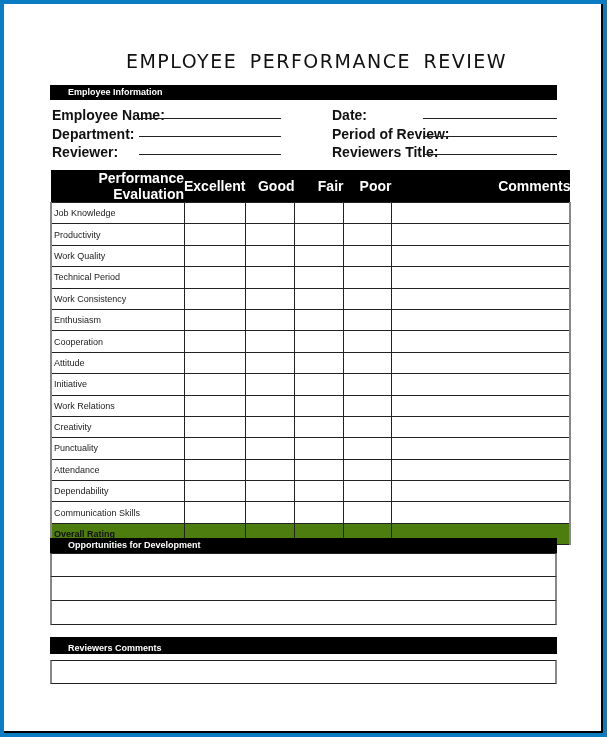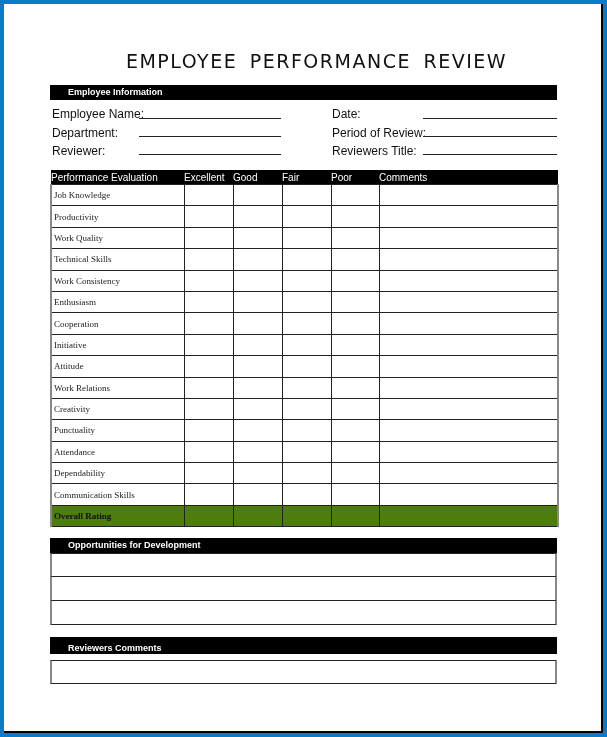--- a/index.html
+++ b/index.html
@@ -26,40 +26,40 @@
     font-weight: normal;
     margin-left: 28px;
   }
   .bar {
     position: absolute;
     background: #000; color: #fff;
     font-size: 9px; font-weight: bold;
     box-sizing: border-box; padding-left: 18px;
   }
   .info-label {
-    position: absolute; font-size: 12px; font-weight: normal; color: #111;
+    position: absolute; font-size: 14px; font-weight: bold; color: #111;
   }
   .info-line {
     position: absolute; height: 0; border-bottom: 1px solid #222;
   }
   table.eval {
     position: absolute; left: 46px; top: 166px;
     border-collapse: collapse;
     table-layout: fixed;
   }
   table.eval th {
-    background: #000; color: #fff; font-size: 10px; font-weight: normal;
-    height: 14px; padding: 0; text-align: left;
+    background: #000; color: #fff; font-size: 14px; font-weight: bold;
+    height: 14px; padding: 0; text-align: right;
   }
   table.eval td {
     border: 1px solid #222;
     height: 20.4px; padding: 0 2px;
     font-size: 9px; color: #222;
   }
-  table.eval td.first { border-left: 2px solid #888; font-family: Liberation Serif, serif; }
+  table.eval td.first { border-left: 2px solid #888; }
   table.eval td.last { border-right: 2px solid #888; }
   table.eval tr.overall td { background: #4d7c0f; font-weight: bold; color: #111; }
   .box-row {
     position: absolute; box-sizing: border-box;
     border: 1px solid #222; border-left: 2px solid #888; border-right: 2px solid #888;
     background: #fff;
   }
 </style>
 </head>
 <body>
@@ -121,21 +121,21 @@
         </tr>
         <tr>
           <td class="first">Work Quality</td>
           <td></td>
           <td></td>
           <td></td>
           <td></td>
           <td class="last"></td>
         </tr>
         <tr>
-          <td class="first">Technical Skills</td>
+          <td class="first">Technical Period</td>
           <td></td>
           <td></td>
           <td></td>
           <td></td>
           <td class="last"></td>
         </tr>
         <tr>
           <td class="first">Work Consistency</td>
           <td></td>
           <td></td>
@@ -153,29 +153,29 @@
         </tr>
         <tr>
           <td class="first">Cooperation</td>
           <td></td>
           <td></td>
           <td></td>
           <td></td>
           <td class="last"></td>
         </tr>
         <tr>
+          <td class="first">Attitude</td>
+          <td></td>
+          <td></td>
+          <td></td>
+          <td></td>
+          <td class="last"></td>
+        </tr>
+        <tr>
           <td class="first">Initiative</td>
-          <td></td>
-          <td></td>
-          <td></td>
-          <td></td>
-          <td class="last"></td>
-        </tr>
-        <tr>
-          <td class="first">Attitude</td>
           <td></td>
           <td></td>
           <td></td>
           <td></td>
           <td class="last"></td>
         </tr>
         <tr>
           <td class="first">Work Relations</td>
           <td></td>
           <td></td>

